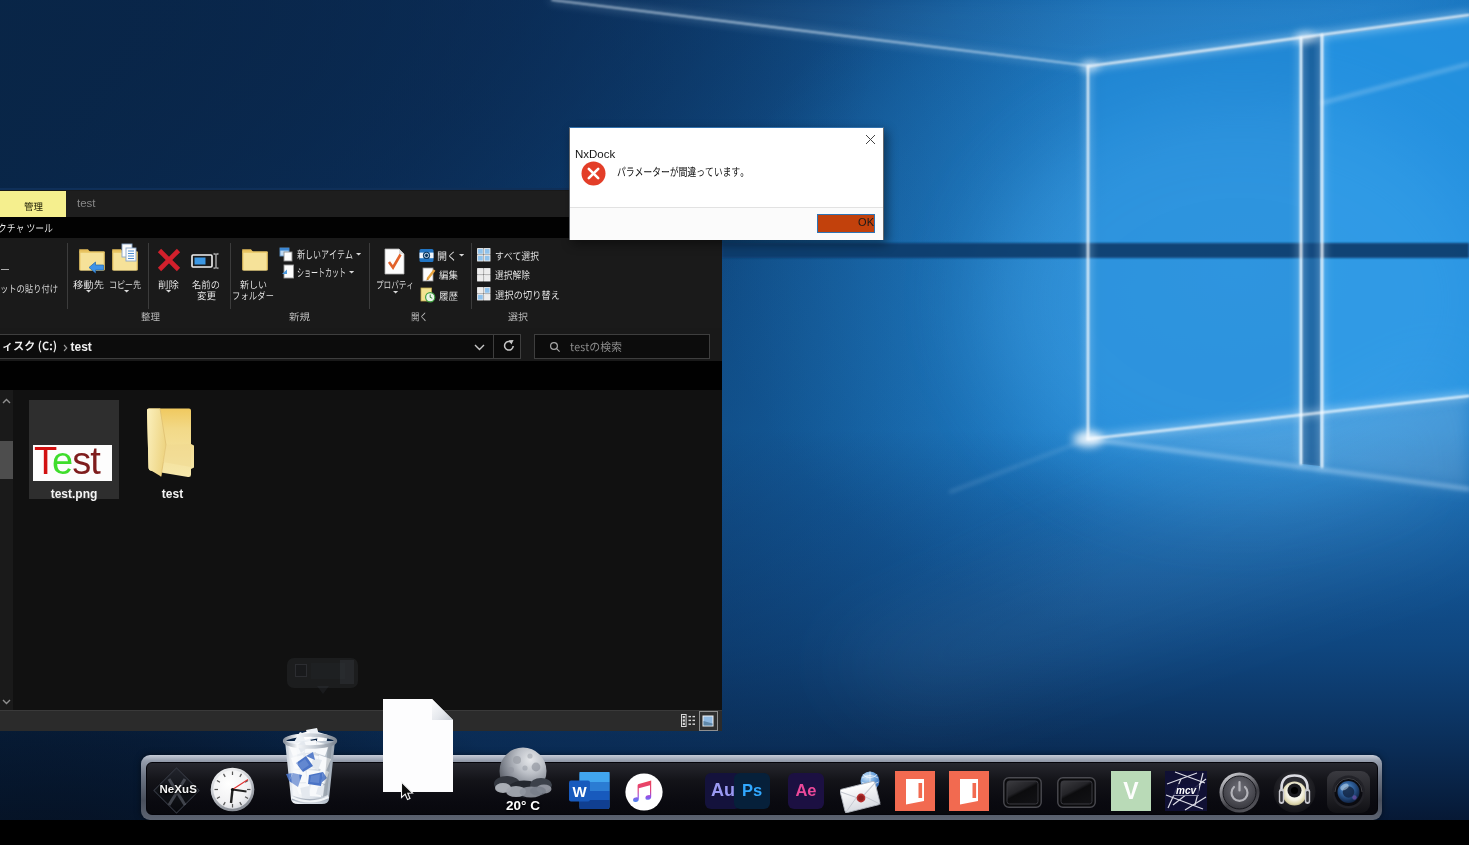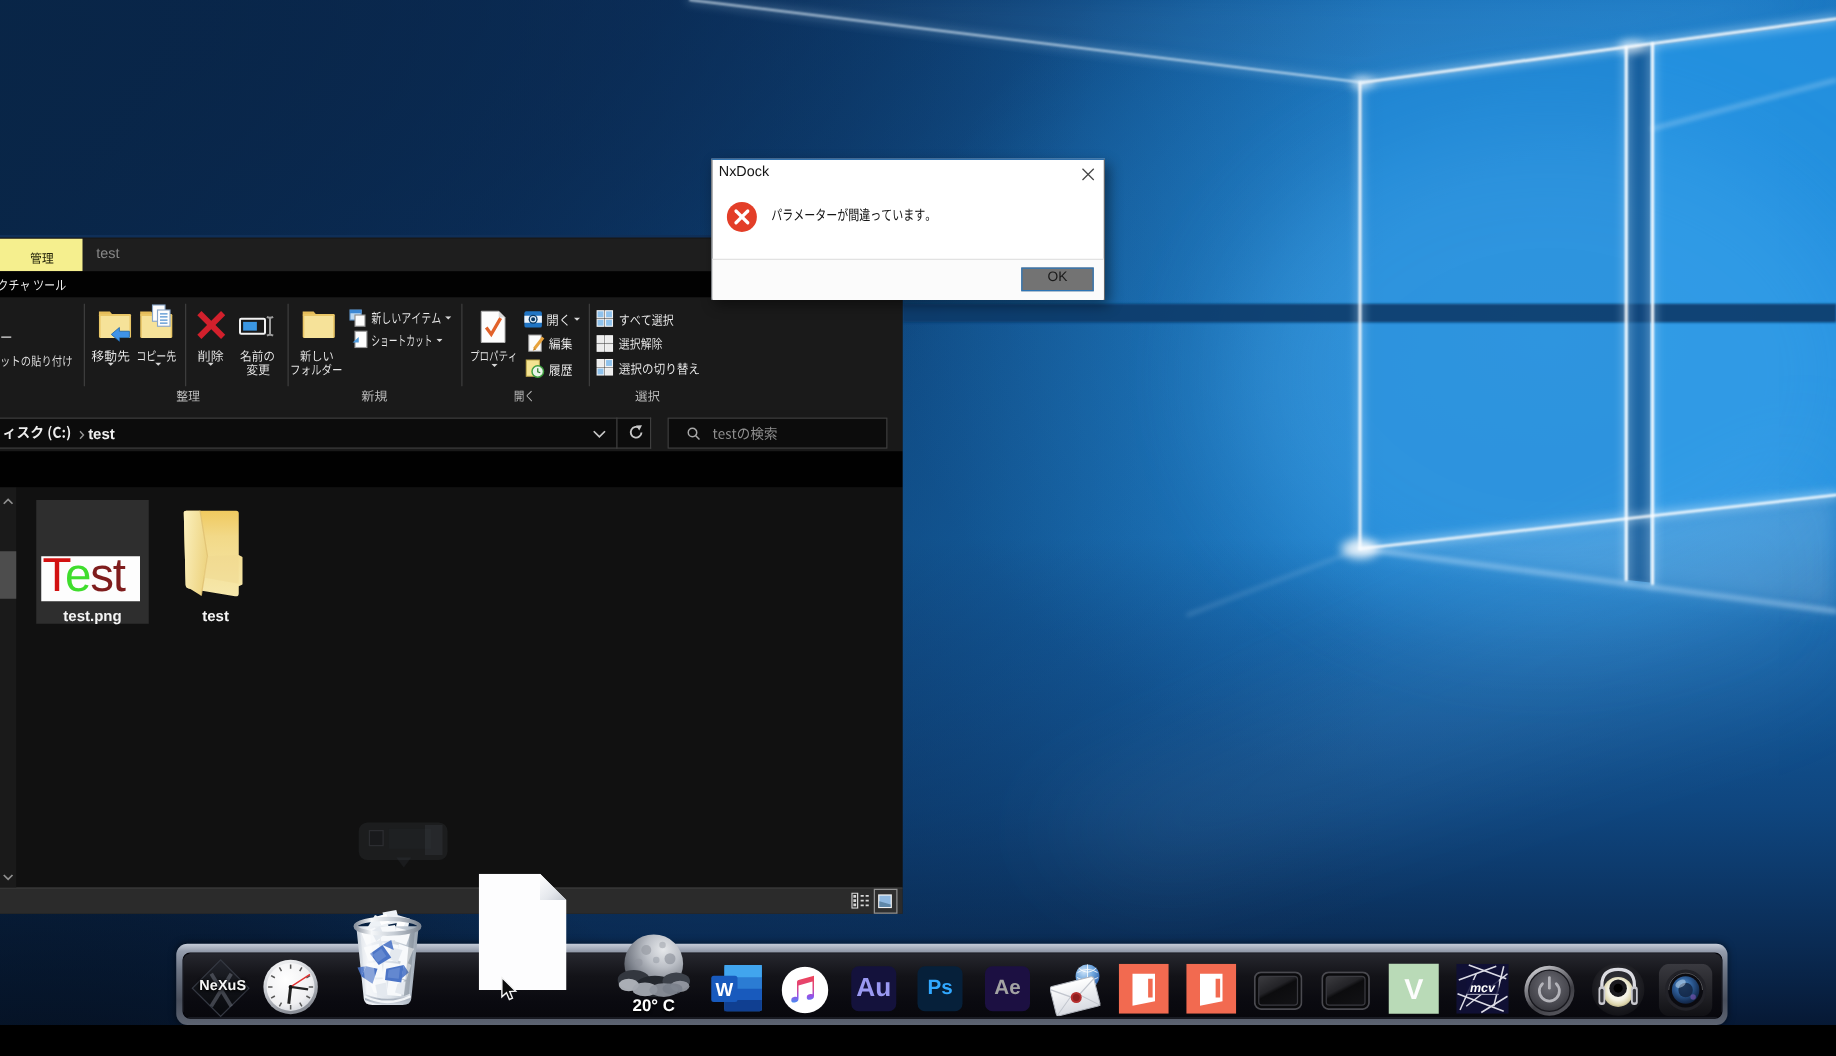--- a/index.html
+++ b/index.html
@@ -374,36 +374,36 @@
       </g>
     </svg>
 <div class="ab" style="left:698.5px;top:710.5px;width:19px;height:20px;background:#2f2f2f;border:1px solid #8f8f8f"></div>
 <svg class="ab" style="left:702px;top:714.5px" width="12" height="12" viewBox="0 0 12 12">
 <rect x="0.5" y="0.5" width="11" height="11" fill="#f2f2f2"></rect>
 <rect x="1.5" y="1.5" width="9" height="9" fill="#8fb8e0"></rect>
 <path d="M1.5,6 L10.5,8.5 L10.5,10.5 L1.5,10.5 Z" fill="#5f87a8"></path>
     </svg>
 
 <div class="ab" style="left:569px;top:127px;width:315px;height:113px;background:#ffffff;border:1px solid #65686c;border-top:1.5px solid #3272ae;box-shadow:3px 4px 10px rgba(0,0,0,0.45)">
- <div class="ab" style="left:5px;top:4px;font-size:11.5px;color:#151515">NxDock</div>
+ <div class="ab" style="left:5px;top:20px;font-size:11.5px;color:#151515">NxDock</div>
  <svg class="ab" style="left:295px;top:6px" width="11" height="11" viewBox="0 0 11 11">
   <g stroke="#454545" stroke-width="1">
           <line x1="1" y1="1" x2="10" y2="10"></line>
           <line x1="10" y1="1" x2="1" y2="10"></line>
         </g>
       </svg>
  <svg class="ab" style="left:10.5px;top:33px" width="25" height="25" viewBox="0 0 25 25">
   <circle cx="12.5" cy="12.5" r="12" fill="#e33e28"></circle>
   <g stroke="#ffffff" stroke-width="2.6" stroke-linecap="round">
           <line x1="7.8" y1="7.8" x2="17.2" y2="17.2"></line>
           <line x1="17.2" y1="7.8" x2="7.8" y2="17.2"></line>
         </g>
       </svg>
  <div class="ab" style="left:0;top:78.5px;width:313px;height:33px;background:#fbfbfb;border-top:1px solid #e2e2e2"></div>
- <div class="ab" style="left:247px;top:85.5px;width:58px;height:19px;background:#737373;border:1.6px solid #2e75b6;text-align:center;font-size:11px;color:#1a1a1a;line-height:15.5px">OK</div>
+ <div class="ab" style="left:247px;top:85.5px;width:58px;height:19px;background:#c2410c;border:1.6px solid #2e75b6;text-align:right;font-size:11px;color:#1a1a1a;line-height:15.5px">OK</div>
 </div>
 <svg class="ab" style="left:617.0px;top:164.4px" width="134.0" height="15.5" viewBox="0 -12.1 134.0 15.5">
       <path fill="#161616" d="M6.9 -8.0C6.9 -8.4 7.1 -8.8 7.5 -8.8C7.8 -8.8 8.1 -8.4 8.1 -8.0C8.1 -7.6 7.8 -7.3 7.5 -7.3C7.1 -7.3 6.9 -7.6 6.9 -8.0ZM6.5 -8.0C6.5 -7.3 6.9 -6.7 7.5 -6.7C8.0 -6.7 8.5 -7.3 8.5 -8.0C8.5 -8.7 8.0 -9.3 7.5 -9.3C6.9 -9.3 6.5 -8.7 6.5 -8.0ZM1.9 -3.5C1.6 -2.5 1.1 -1.3 0.6 -0.3L1.3 0.1C1.8 -0.8 2.3 -2.0 2.6 -3.1C3.0 -4.3 3.3 -6.0 3.4 -6.7C3.4 -6.9 3.5 -7.3 3.6 -7.5L2.8 -7.7C2.7 -6.4 2.3 -4.6 1.9 -3.5ZM6.2 -3.9C6.6 -2.7 7.0 -1.1 7.2 0.1L8.0 -0.3C7.8 -1.3 7.3 -3.1 7.0 -4.2C6.6 -5.4 6.0 -7.0 5.7 -7.8L5.0 -7.5C5.4 -6.7 5.9 -5.1 6.2 -3.9Z M10.8 -8.6V-7.6C11.1 -7.6 11.4 -7.6 11.6 -7.6C12.1 -7.6 14.6 -7.6 15.1 -7.6C15.4 -7.6 15.7 -7.6 15.9 -7.6V-8.6C15.7 -8.5 15.4 -8.5 15.1 -8.5C14.6 -8.5 12.1 -8.5 11.6 -8.5C11.3 -8.5 11.1 -8.5 10.8 -8.6ZM16.5 -5.5 16.0 -5.9C15.9 -5.9 15.7 -5.9 15.5 -5.9C15.1 -5.9 11.3 -5.9 10.9 -5.9C10.7 -5.9 10.4 -5.9 10.0 -5.9V-5.0C10.4 -5.0 10.7 -5.0 10.9 -5.0C11.4 -5.0 15.1 -5.0 15.6 -5.0C15.4 -4.2 15.1 -3.2 14.5 -2.4C13.8 -1.4 12.7 -0.7 11.4 -0.3L12.0 0.5C13.1 0.1 14.2 -0.6 15.1 -1.9C15.8 -2.9 16.2 -4.1 16.4 -5.2C16.4 -5.3 16.5 -5.4 16.5 -5.5Z M20.1 -7.0 19.6 -6.3C20.5 -5.6 21.4 -4.7 22.1 -4.0C21.2 -2.6 20.1 -1.3 18.6 -0.4L19.2 0.3C20.7 -0.7 21.8 -2.1 22.7 -3.4C23.4 -2.5 24.1 -1.7 24.7 -0.7L25.3 -1.5C24.7 -2.4 23.9 -3.3 23.1 -4.1C23.7 -5.3 24.1 -6.5 24.4 -7.5C24.5 -7.8 24.6 -8.2 24.7 -8.4L23.9 -8.7C23.9 -8.5 23.8 -8.1 23.7 -7.9C23.5 -6.9 23.1 -5.8 22.5 -4.7C21.9 -5.5 20.8 -6.4 20.1 -7.0Z M27.3 -5.0V-3.9C27.6 -3.9 28.0 -3.9 28.5 -3.9C29.2 -3.9 32.7 -3.9 33.4 -3.9C33.7 -3.9 34.1 -3.9 34.3 -3.9V-5.0C34.1 -5.0 33.8 -4.9 33.3 -4.9C32.7 -4.9 29.2 -4.9 28.5 -4.9C28.0 -4.9 27.6 -5.0 27.3 -5.0Z M39.9 -9.0 39.1 -9.4C39.1 -9.1 38.9 -8.7 38.8 -8.5C38.4 -7.4 37.5 -5.7 36.0 -4.5L36.6 -3.9C37.6 -4.7 38.4 -5.9 38.9 -6.9H41.9C41.7 -6.0 41.3 -4.7 40.7 -3.7C40.1 -4.3 39.4 -4.8 38.9 -5.3L38.4 -4.6C38.9 -4.2 39.6 -3.6 40.2 -3.0C39.5 -1.9 38.3 -0.8 36.8 -0.2L37.5 0.5C39.0 -0.2 40.0 -1.3 40.8 -2.4C41.2 -2.0 41.5 -1.7 41.8 -1.4L42.3 -2.2C42.0 -2.5 41.7 -2.8 41.3 -3.2C42.0 -4.3 42.4 -5.7 42.7 -6.8C42.7 -6.9 42.8 -7.2 42.9 -7.4L42.3 -7.8C42.2 -7.8 42.0 -7.7 41.7 -7.7H39.3L39.5 -8.1C39.6 -8.3 39.8 -8.7 39.9 -9.0Z M44.9 -5.0V-3.9C45.2 -3.9 45.6 -3.9 46.1 -3.9C46.8 -3.9 50.3 -3.9 51.0 -3.9C51.3 -3.9 51.7 -3.9 51.9 -3.9V-5.0C51.7 -5.0 51.4 -4.9 50.9 -4.9C50.3 -4.9 46.8 -4.9 46.1 -4.9C45.6 -4.9 45.2 -5.0 44.9 -5.0Z M59.6 -7.6 58.9 -7.2C59.5 -6.3 60.2 -4.3 60.5 -3.1L61.2 -3.5C60.9 -4.6 60.1 -6.7 59.6 -7.6ZM59.7 -9.3 59.2 -9.0C59.4 -8.6 59.7 -7.9 59.9 -7.4L60.4 -7.7C60.2 -8.2 59.9 -8.9 59.7 -9.3ZM60.6 -9.7 60.2 -9.5C60.4 -9.0 60.7 -8.4 60.9 -7.9L61.4 -8.2C61.2 -8.6 60.9 -9.3 60.6 -9.7ZM53.4 -6.4 53.4 -5.4C53.7 -5.5 54.0 -5.5 54.2 -5.6L55.4 -5.7C55.1 -4.2 54.4 -1.5 53.5 0.0L54.2 0.4C55.1 -1.5 55.7 -4.2 56.1 -5.8C56.4 -5.8 56.8 -5.9 57.0 -5.9C57.6 -5.9 57.9 -5.7 57.9 -4.6C57.9 -3.4 57.8 -1.9 57.5 -1.1C57.3 -0.6 57.1 -0.5 56.8 -0.5C56.5 -0.5 56.0 -0.6 55.7 -0.8L55.8 0.2C56.1 0.3 56.5 0.4 56.8 0.4C57.4 0.4 57.8 0.2 58.1 -0.6C58.5 -1.5 58.6 -3.4 58.6 -4.7C58.6 -6.3 58.0 -6.7 57.2 -6.7C57.0 -6.7 56.6 -6.7 56.2 -6.6L56.4 -8.2C56.5 -8.5 56.5 -8.7 56.5 -8.9L55.7 -9.0C55.7 -8.3 55.6 -7.4 55.5 -6.5C55.0 -6.5 54.4 -6.4 54.2 -6.4C53.9 -6.4 53.6 -6.4 53.4 -6.4Z M67.0 -1.9V-0.8H64.9V-1.9ZM67.0 -2.6H64.9V-3.7H67.0ZM64.3 -4.3V0.4H64.9V-0.1H67.6V-4.3ZM65.0 -6.9V-5.9H63.1V-6.9ZM65.0 -7.5H63.1V-8.5H65.0ZM69.0 -6.9V-5.9H67.0V-6.9ZM69.0 -7.5H67.0V-8.5H69.0ZM69.3 -9.2H66.4V-5.2H69.0V-0.2C69.0 -0.0 68.9 0.0 68.8 0.0C68.6 0.0 68.1 0.1 67.6 0.0C67.7 0.3 67.8 0.7 67.8 0.9C68.5 0.9 69.0 0.9 69.3 0.8C69.6 0.6 69.7 0.3 69.7 -0.2V-9.2ZM62.4 -9.2V0.9H63.1V-5.2H65.6V-9.2Z M70.9 -8.9C71.4 -8.3 71.9 -7.6 72.2 -7.0L72.7 -7.5C72.5 -8.1 71.9 -8.8 71.4 -9.3ZM74.3 -5.6H77.2V-4.7H74.3ZM72.6 -5.1H70.8V-4.3H71.9V-1.3C71.5 -0.9 71.1 -0.4 70.7 -0.0L71.1 0.8C71.5 0.3 71.9 -0.2 72.3 -0.7C72.8 0.2 73.6 0.6 74.8 0.7C75.8 0.7 77.7 0.7 78.7 0.7C78.7 0.4 78.8 0.0 78.9 -0.2C77.8 -0.1 75.8 -0.0 74.8 -0.1C73.8 -0.2 73.0 -0.6 72.6 -1.4ZM73.6 -6.2V-4.2H76.0V-3.5H73.2V-2.9H74.0V-2.0H72.9V-1.4H76.0V-0.5H76.7V-1.4H78.7V-2.0H76.7V-2.9H78.5V-3.5H76.7V-4.2H77.8V-6.2ZM76.0 -2.0H74.6V-2.9H76.0ZM73.5 -8.8V-8.2H74.8L74.6 -7.4H72.9V-6.7H78.7V-7.4H77.7V-8.8H75.6L75.8 -9.6L75.2 -9.7L75.0 -8.8ZM75.3 -7.4 75.5 -8.2H77.0V-7.4Z M80.6 -4.6 80.9 -3.6C81.5 -3.9 83.4 -5.0 84.5 -5.0C85.4 -5.0 86.0 -4.3 86.0 -3.3C86.0 -1.4 84.3 -0.7 82.4 -0.6L82.7 0.3C85.1 0.1 86.7 -1.1 86.7 -3.3C86.7 -4.8 85.8 -5.8 84.5 -5.8C83.5 -5.8 82.1 -5.1 81.4 -4.9C81.2 -4.8 80.9 -4.7 80.6 -4.6Z M88.7 -7.6 88.8 -6.6C89.8 -6.9 92.0 -7.2 93.0 -7.3C92.2 -6.7 91.3 -5.2 91.3 -3.4C91.3 -0.9 93.2 0.3 94.8 0.4L95.1 -0.6C93.6 -0.7 92.0 -1.4 92.0 -3.6C92.0 -5.0 92.8 -6.7 94.0 -7.3C94.5 -7.4 95.3 -7.5 95.8 -7.5V-8.4C95.2 -8.3 94.3 -8.3 93.4 -8.2C91.8 -8.0 90.1 -7.8 89.5 -7.7C89.4 -7.7 89.1 -7.6 88.7 -7.6Z M98.8 -8.0 97.9 -8.1C98.0 -7.8 98.0 -7.3 98.0 -7.0C98.0 -6.4 98.0 -5.0 98.1 -4.0C98.3 -1.0 99.1 0.1 99.9 0.1C100.5 0.1 101.1 -0.6 101.6 -2.5L101.0 -3.3C100.8 -2.2 100.4 -1.0 100.0 -1.0C99.3 -1.0 98.9 -2.3 98.8 -4.2C98.7 -5.1 98.7 -6.2 98.7 -6.9C98.7 -7.2 98.7 -7.8 98.8 -8.0ZM103.3 -7.7 102.7 -7.4C103.5 -6.0 104.0 -3.7 104.2 -1.6L104.9 -2.0C104.8 -3.9 104.1 -6.4 103.3 -7.7Z M110.0 -2.0 110.0 -1.3C110.0 -0.5 109.6 -0.3 109.1 -0.3C108.2 -0.3 107.9 -0.7 107.9 -1.2C107.9 -1.7 108.3 -2.2 109.1 -2.2C109.4 -2.2 109.7 -2.1 110.0 -2.0ZM107.2 -5.4 107.2 -4.6C107.9 -4.5 108.8 -4.4 109.4 -4.4H109.9L110.0 -2.9C109.7 -2.9 109.5 -2.9 109.2 -2.9C108.0 -2.9 107.2 -2.2 107.2 -1.2C107.2 -0.1 107.9 0.5 109.2 0.5C110.3 0.5 110.7 -0.3 110.7 -1.1L110.7 -1.8C111.6 -1.4 112.3 -0.7 112.8 -0.1L113.2 -0.9C112.7 -1.4 111.8 -2.3 110.7 -2.7L110.6 -4.4C111.4 -4.5 112.2 -4.6 113.0 -4.7L113.0 -5.6C112.2 -5.4 111.4 -5.3 110.6 -5.3V-5.4V-6.9C111.4 -6.9 112.3 -7.0 113.0 -7.1L113.0 -8.0C112.2 -7.8 111.4 -7.7 110.6 -7.7L110.6 -8.4C110.6 -8.7 110.6 -8.9 110.6 -9.1H109.9C109.9 -9.0 109.9 -8.6 109.9 -8.4V-7.6H109.5C108.9 -7.6 107.8 -7.7 107.3 -7.9L107.3 -7.0C107.8 -6.9 108.9 -6.8 109.5 -6.8H109.9V-5.4V-5.2H109.4C108.9 -5.2 107.9 -5.3 107.2 -5.4Z M119.4 -4.3C119.5 -3.2 119.1 -2.7 118.6 -2.7C118.1 -2.7 117.7 -3.1 117.7 -3.8C117.7 -4.5 118.2 -5.0 118.6 -5.0C119.0 -5.0 119.3 -4.8 119.4 -4.3ZM115.2 -7.5 115.3 -6.6C116.4 -6.7 117.9 -6.8 119.2 -6.8L119.2 -5.7C119.0 -5.7 118.8 -5.8 118.6 -5.8C117.8 -5.8 117.1 -4.9 117.1 -3.8C117.1 -2.5 117.8 -1.9 118.5 -1.9C118.8 -1.9 119.1 -2.0 119.3 -2.2C118.9 -1.1 118.1 -0.5 116.9 -0.1L117.5 0.6C119.6 -0.2 120.2 -1.9 120.2 -3.5C120.2 -4.0 120.1 -4.5 119.9 -4.9L119.9 -6.8H120.0C121.3 -6.8 122.1 -6.8 122.6 -6.8L122.6 -7.6C122.2 -7.6 121.1 -7.6 120.0 -7.6H119.9L119.9 -8.4C119.9 -8.5 119.9 -9.0 119.9 -9.1H119.1C119.1 -9.0 119.2 -8.7 119.2 -8.4L119.2 -7.6C117.9 -7.6 116.2 -7.5 115.2 -7.5Z M124.9 -2.8C124.2 -2.8 123.6 -2.0 123.6 -1.1C123.6 -0.1 124.2 0.7 124.9 0.7C125.7 0.7 126.3 -0.1 126.3 -1.1C126.3 -2.0 125.7 -2.8 124.9 -2.8ZM124.9 0.1C124.4 0.1 124.0 -0.4 124.0 -1.1C124.0 -1.7 124.4 -2.2 124.9 -2.2C125.4 -2.2 125.8 -1.7 125.8 -1.1C125.8 -0.4 125.4 0.1 124.9 0.1Z"></path>
     </svg>
 <div class="ab" style="left:287px;top:657.5px;width:71px;height:30px;background:rgba(70,72,78,0.22);border-radius:7px"></div>
 <div class="ab" style="left:317px;top:686px;width:0;height:0;border-left:6px solid transparent;border-right:6px solid transparent;border-top:8px solid rgba(66,70,82,0.20)"></div>
 <div class="ab" style="left:295px;top:664px;width:12px;height:13px;background:rgba(20,22,26,0.35);border:1px solid rgba(120,124,134,0.2)"></div>
 <div class="ab" style="left:311px;top:663px;width:34px;height:16px;background:rgba(38,40,48,0.30)"></div>
 <div class="ab" style="left:340px;top:660px;width:14px;height:24px;background:rgba(90,94,104,0.18)"></div>
 
@@ -582,23 +582,23 @@
 <stop offset="0" stop-color="#ee4458"></stop>
           <stop offset="0.45" stop-color="#e0447e"></stop>
           <stop offset="0.75" stop-color="#9650e8"></stop>
           <stop offset="1" stop-color="#4a8ef0"></stop>
         </linearGradient>
       </defs>
 <circle cx="19" cy="19" r="18.6" fill="#ffffff"></circle>
 
 <path d="M26.2,7.5 L13.8,11 Q12.6,11.3 12.6,12.5 L12.6,24.5 Q11.9,24.2 10.8,24.4 Q8,24.8 8,27.1 Q8,29.4 10.8,29 Q13.8,28.6 13.8,26 L13.8,15.3 L25,12.2 L25,22.3 Q24.3,22 23.2,22.2 Q20.4,22.6 20.4,24.9 Q20.4,27.2 23.2,26.8 Q26.2,26.4 26.2,23.8 Z" fill="url(#itun)"></path>
     </svg>
-    <div class="ab" style="left:681px;top:772.5px;width:36px;height:36px;border-radius:6px;background:#14123c;text-align:center;font-size:21px;font-weight:bold;color:#9a99f2;line-height:35px">Au</div>
+    <div class="ab" style="left:705px;top:772.5px;width:36px;height:36px;border-radius:6px;background:#14123c;text-align:center;font-size:18px;font-weight:bold;color:#9a99f2;line-height:35px">Au</div>
     <div class="ab" style="left:734px;top:772.5px;width:36px;height:36px;border-radius:6px;background:#06203a;text-align:center;font-size:16.5px;font-weight:bold;color:#31a8ff;line-height:35px">Ps</div>
-    <div class="ab" style="left:788px;top:772.5px;width:36px;height:36px;border-radius:6px;background:#1c1042;text-align:center;font-size:16.5px;font-weight:bold;color:#a3a3a3;line-height:35px">Ae</div>
+    <div class="ab" style="left:788px;top:772.5px;width:36px;height:36px;border-radius:6px;background:#1c1042;text-align:center;font-size:16.5px;font-weight:bold;color:#ec4899;line-height:35px">Ae</div>
     <svg class="ab" style="left:840px;top:769px" width="44" height="44" viewBox="0 0 44 44">
 <defs>
         <radialGradient id="globe" cx="0.35" cy="0.3" r="0.8">
 <stop offset="0" stop-color="#cfe4f8"></stop>
           <stop offset="0.5" stop-color="#6ca4dd"></stop>
           <stop offset="1" stop-color="#2b5da8"></stop>
         </radialGradient>
 <linearGradient id="env" x1="0" y1="0" x2="0" y2="1">
 <stop offset="0" stop-color="#ffffff"></stop>
           <stop offset="1" stop-color="#d8dbe2"></stop>

